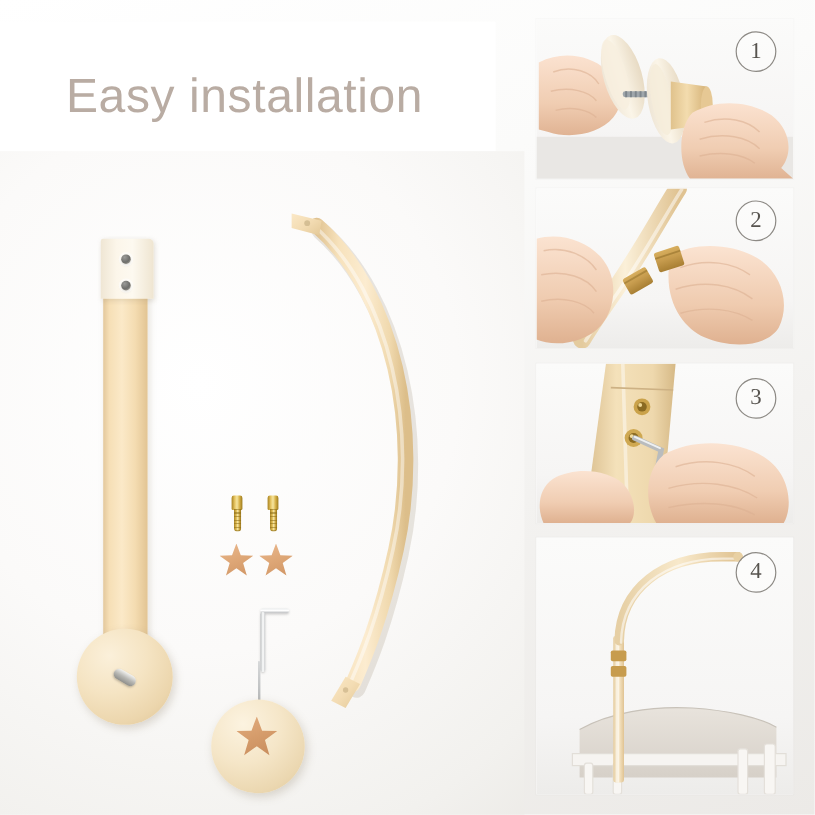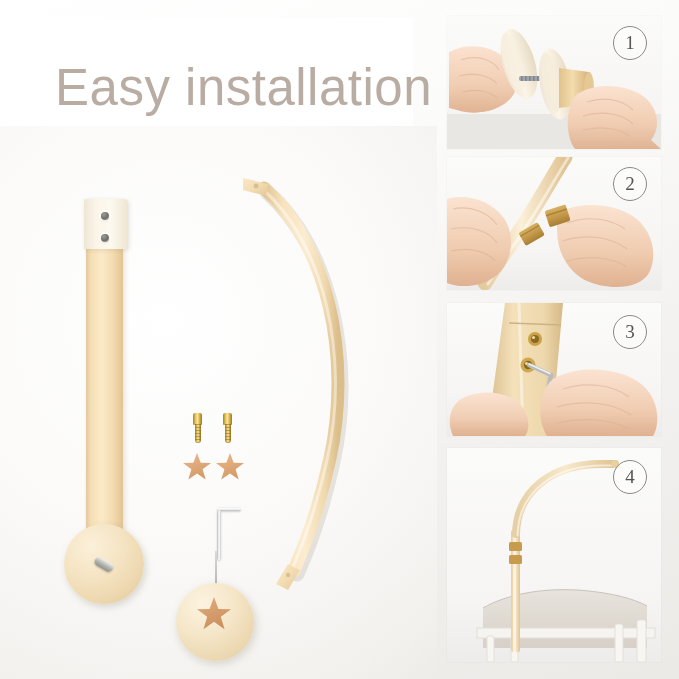--- a/index.html
+++ b/index.html
@@ -17,21 +17,21 @@
   }
 
   
   .banner{
     position:absolute;left:0;top:18px;
     width:413px;height:108px;
     background:#ffffff;
   }
   .banner-text{
     position:absolute;left:55px;top:40px;
-    font-size:51px;
+    font-size:40px;
     letter-spacing:.5px;
     color:#b9aca3;
     font-family:"Liberation Sans", sans-serif;
     font-weight:400;
     white-space:nowrap;
   }
 
   
   .scene{
     position:absolute;left:0;top:126px;

